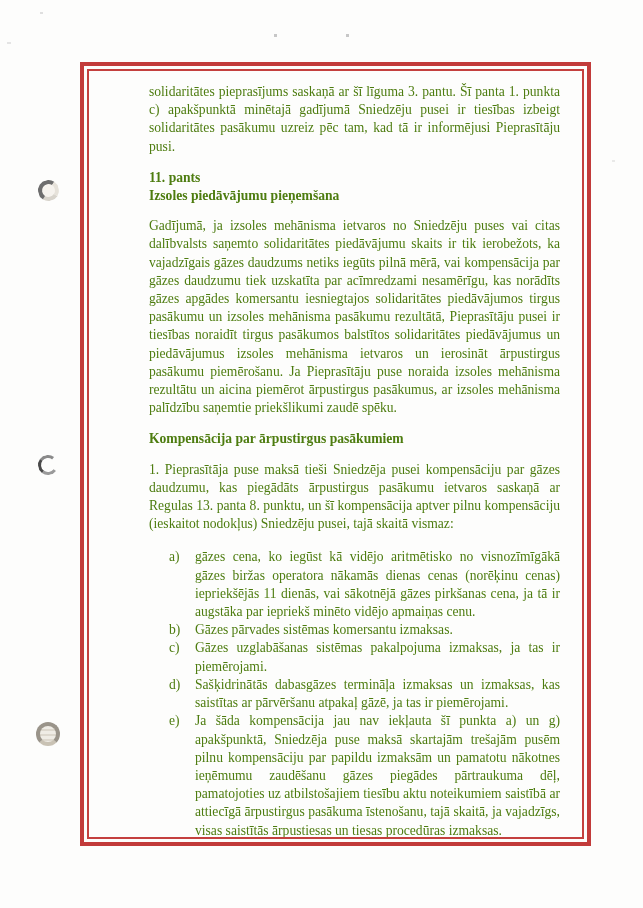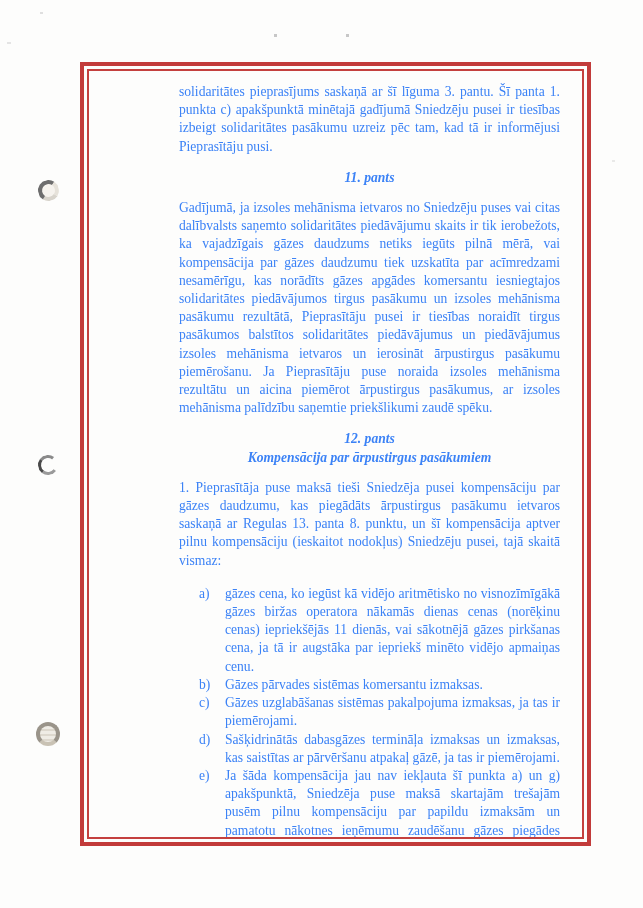--- a/index.html
+++ b/index.html
@@ -29,36 +29,36 @@
   }
   .frame-inner {
     position: absolute;
     inset: 3px;
     border: 2px solid #c4403e;
   }
   
   .content {
     position: absolute;
     inset: 0;
-    padding: 12px 22px 0 90px;
+    padding: 12px 22px 0 60px;
     box-sizing: border-box;
     overflow: hidden;
-    color: #3b82f6;
+    color: #4d7c0f;
     font-size: 13.6px;
     line-height: 18.2px;
     text-align: justify;
   }
   .content p { margin: 0; }
   .para { margin-bottom: 0; }
   .heading {
     text-align: center;
     font-weight: bold;
     margin: 13px 0 12px 0;
   }
-  .heading div { text-align: center; font-style: italic; }
+  .heading div { text-align: left; }
   .intro { margin-bottom: 0; }
   .items { margin-top: 15px; padding-left: 20px; }
   .item { display: flex; }
   .item .marker { flex: 0 0 26px; text-align: left; }
   .item .itext { flex: 1; text-align: justify; }
   
   .hole { position: absolute; border-radius: 50%; box-sizing: border-box; }
   .hole-1 {
     left: 38px; top: 180px; width: 21px; height: 21px;
     border: 4px solid #6d6d6d;
@@ -107,26 +107,26 @@
 
   <div class="frame">
     <div class="frame-inner">
 
       <div class="content">
 
         <p class="para">solidaritātes pieprasījums saskaņā ar šī līguma 3. pantu. Šī panta 1. punkta c) apakšpunktā minētajā gadījumā Sniedzēju pusei ir tiesības izbeigt solidaritātes pasākumu uzreiz pēc tam, kad tā ir informējusi Pieprasītāju pusi.</p>
 
         <div class="heading">
           <div>11. pants</div>
+          <div>Izsoles piedāvājumu pieņemšana</div>
         </div>
 
         <p class="para">Gadījumā, ja izsoles mehānisma ietvaros no Sniedzēju puses vai citas dalībvalsts saņemto solidaritātes piedāvājumu skaits ir tik ierobežots, ka vajadzīgais gāzes daudzums netiks iegūts pilnā mērā, vai kompensācija par gāzes daudzumu tiek uzskatīta par acīmredzami nesamērīgu, kas norādīts gāzes apgādes komersantu iesniegtajos solidaritātes piedāvājumos tirgus pasākumu un izsoles mehānisma pasākumu rezultātā, Pieprasītāju pusei ir tiesības noraidīt tirgus pasākumos balstītos solidaritātes piedāvājumus un piedāvājumus izsoles mehānisma ietvaros un ierosināt ārpustirgus pasākumu piemērošanu. Ja Pieprasītāju puse noraida izsoles mehānisma rezultātu un aicina piemērot ārpustirgus pasākumus, ar izsoles mehānisma palīdzību saņemtie priekšlikumi zaudē spēku.</p>
 
         <div class="heading">
-          <div>12. pants</div>
           <div>Kompensācija par ārpustirgus pasākumiem</div>
         </div>
 
         <p class="para intro">1. Pieprasītāja puse maksā tieši Sniedzēja pusei kompensāciju par gāzes daudzumu, kas piegādāts ārpustirgus pasākumu ietvaros saskaņā ar Regulas 13. panta 8. punktu, un šī kompensācija aptver pilnu kompensāciju (ieskaitot nodokļus) Sniedzēju pusei, tajā skaitā vismaz:</p>
 
         <div class="items">
           <div class="item">
             <span class="marker">a)</span>
             <span class="itext">gāzes cena, ko iegūst kā vidējo aritmētisko no visnozīmīgākā gāzes biržas operatora nākamās dienas cenas (norēķinu cenas) iepriekšējās 11 dienās, vai sākotnējā gāzes pirkšanas cena, ja tā ir augstāka par iepriekš minēto vidējo apmaiņas cenu.</span>
           </div>

